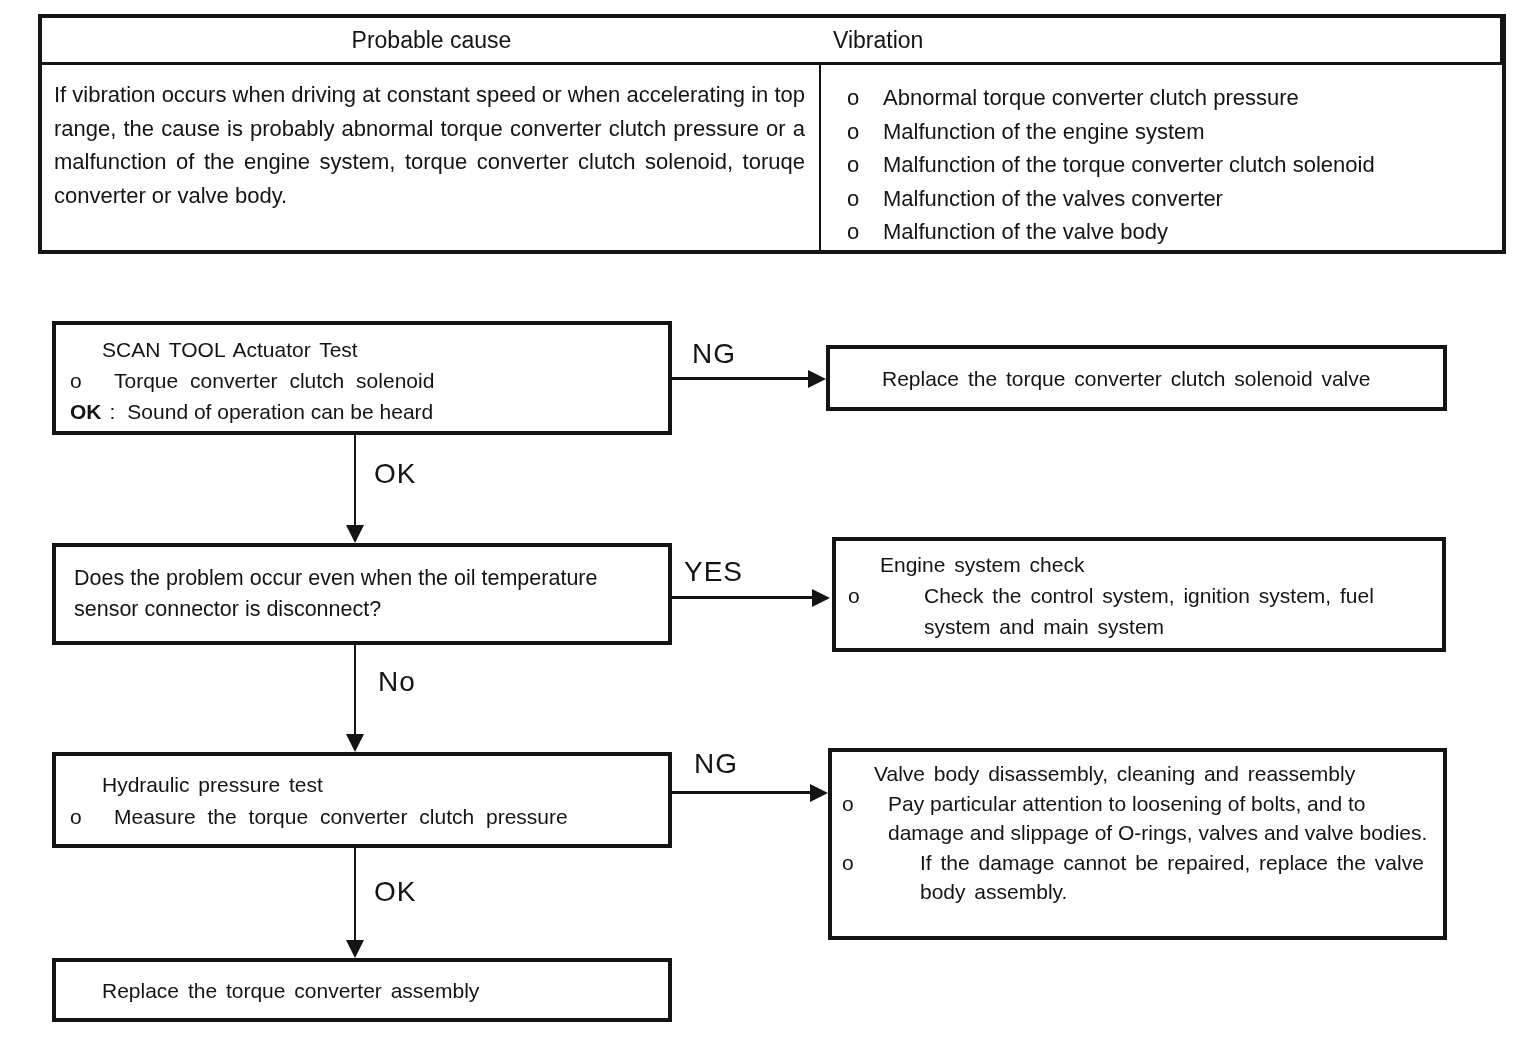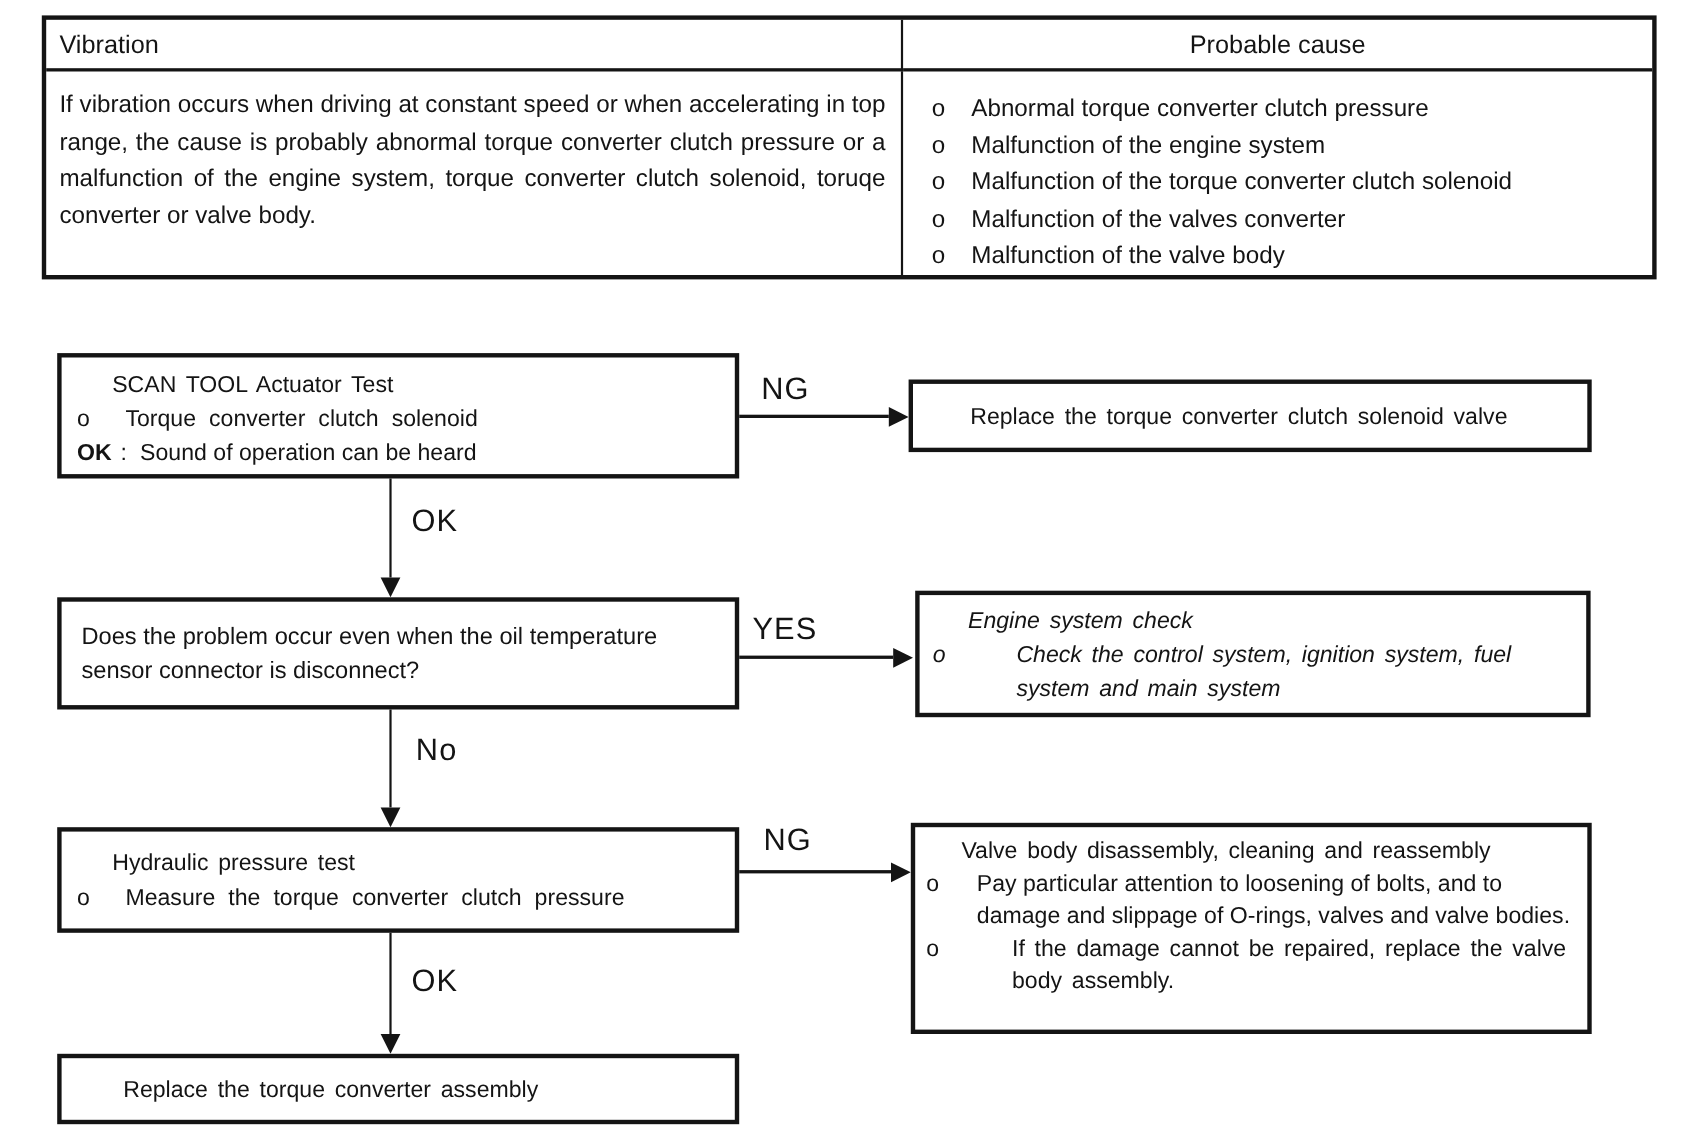--- a/index.html
+++ b/index.html
@@ -24,24 +24,24 @@
   .cause { display:flex; }
   .cause .b { width:62px; padding-left:26px; box-sizing:border-box; flex:none; }
   
   .fbox {
     position:absolute; box-sizing:border-box; border:4px solid #141414;
     background:#ffffff; font-size:21px; line-height:31px;
   }
   #box1 { left:52px; top:321px; width:620px; height:114px; padding:9px 14px 0 14px; }
   #rbox1 { left:826px; top:345px; width:621px; height:66px; display:flex; align-items:center; padding-left:20px; }
   #box2 { left:52px; top:543px; width:620px; height:102px; padding:16px 20px 0 18px; font-size:21.5px; }
-  #rbox2 { left:832px; top:537px; width:614px; height:115px; padding:8px 12px 0 12px;font-style:italic; }
+  #rbox2 { left:832px; top:537px; width:614px; height:115px; padding:8px 12px 0 12px; }
   #box3 { left:52px; top:752px; width:620px; height:96px; padding:13px 14px 0 14px; line-height:32px; }
   #rbox3 { left:828px; top:748px; width:619px; height:192px; padding:7px 10px 0 10px; line-height:29.5px; }
-  #box4 { left:52px; top:958px; width:620px; height:64px; display:flex; align-items:center; padding-left:24px; }
+  #box4 { left:52px; top:958px; width:620px; height:64px; display:flex; align-items:center; padding-left:14px; }
   .row { display:flex; }
   .bcol { width:44px; flex:none; }
   .bcol2 { width:46px; flex:none; }
   .t { flex:1; }
   .ws { word-spacing:6px; }
   .ws-sm { word-spacing:3px;margin-left:32px; }
   .okkey { font-weight:bold; }
   .oksep { margin:0 12px 0 8px; }
   
   .vline { position:absolute; left:354px; width:2px; background:#141414; }
@@ -71,25 +71,25 @@
   #no  { left:378px; top:666px; }
   #ng2 { left:694px; top:748px; }
   #ok2 { left:374px; top:876px; }
 </style>
 </head>
 <body>
 
 <div class="page">
 
   <div class="sym-table">
+    <div class="cell hdiv head-right">
+      <span>Probable cause</span>
+    </div>
     <div class="cell cdiv hdiv head-left">
       <span>Vibration</span>
-    </div>
-    <div class="cell hdiv head-right">
-      <span>Probable cause</span>
     </div>
     <div class="cell cdiv body-left">
       <span>If vibration occurs when driving at constant speed or when accelerating in top range, the cause is probably abnormal torque converter clutch pressure or a malfunction of the engine system, torque converter clutch solenoid, toruqe converter or valve body.</span>
     </div>
     <div class="cell body-right">
       <div class="cause">
         <span class="b">o</span>
         <span class="t">Abnormal torque converter clutch pressure</span>
       </div>
       <div class="cause">

